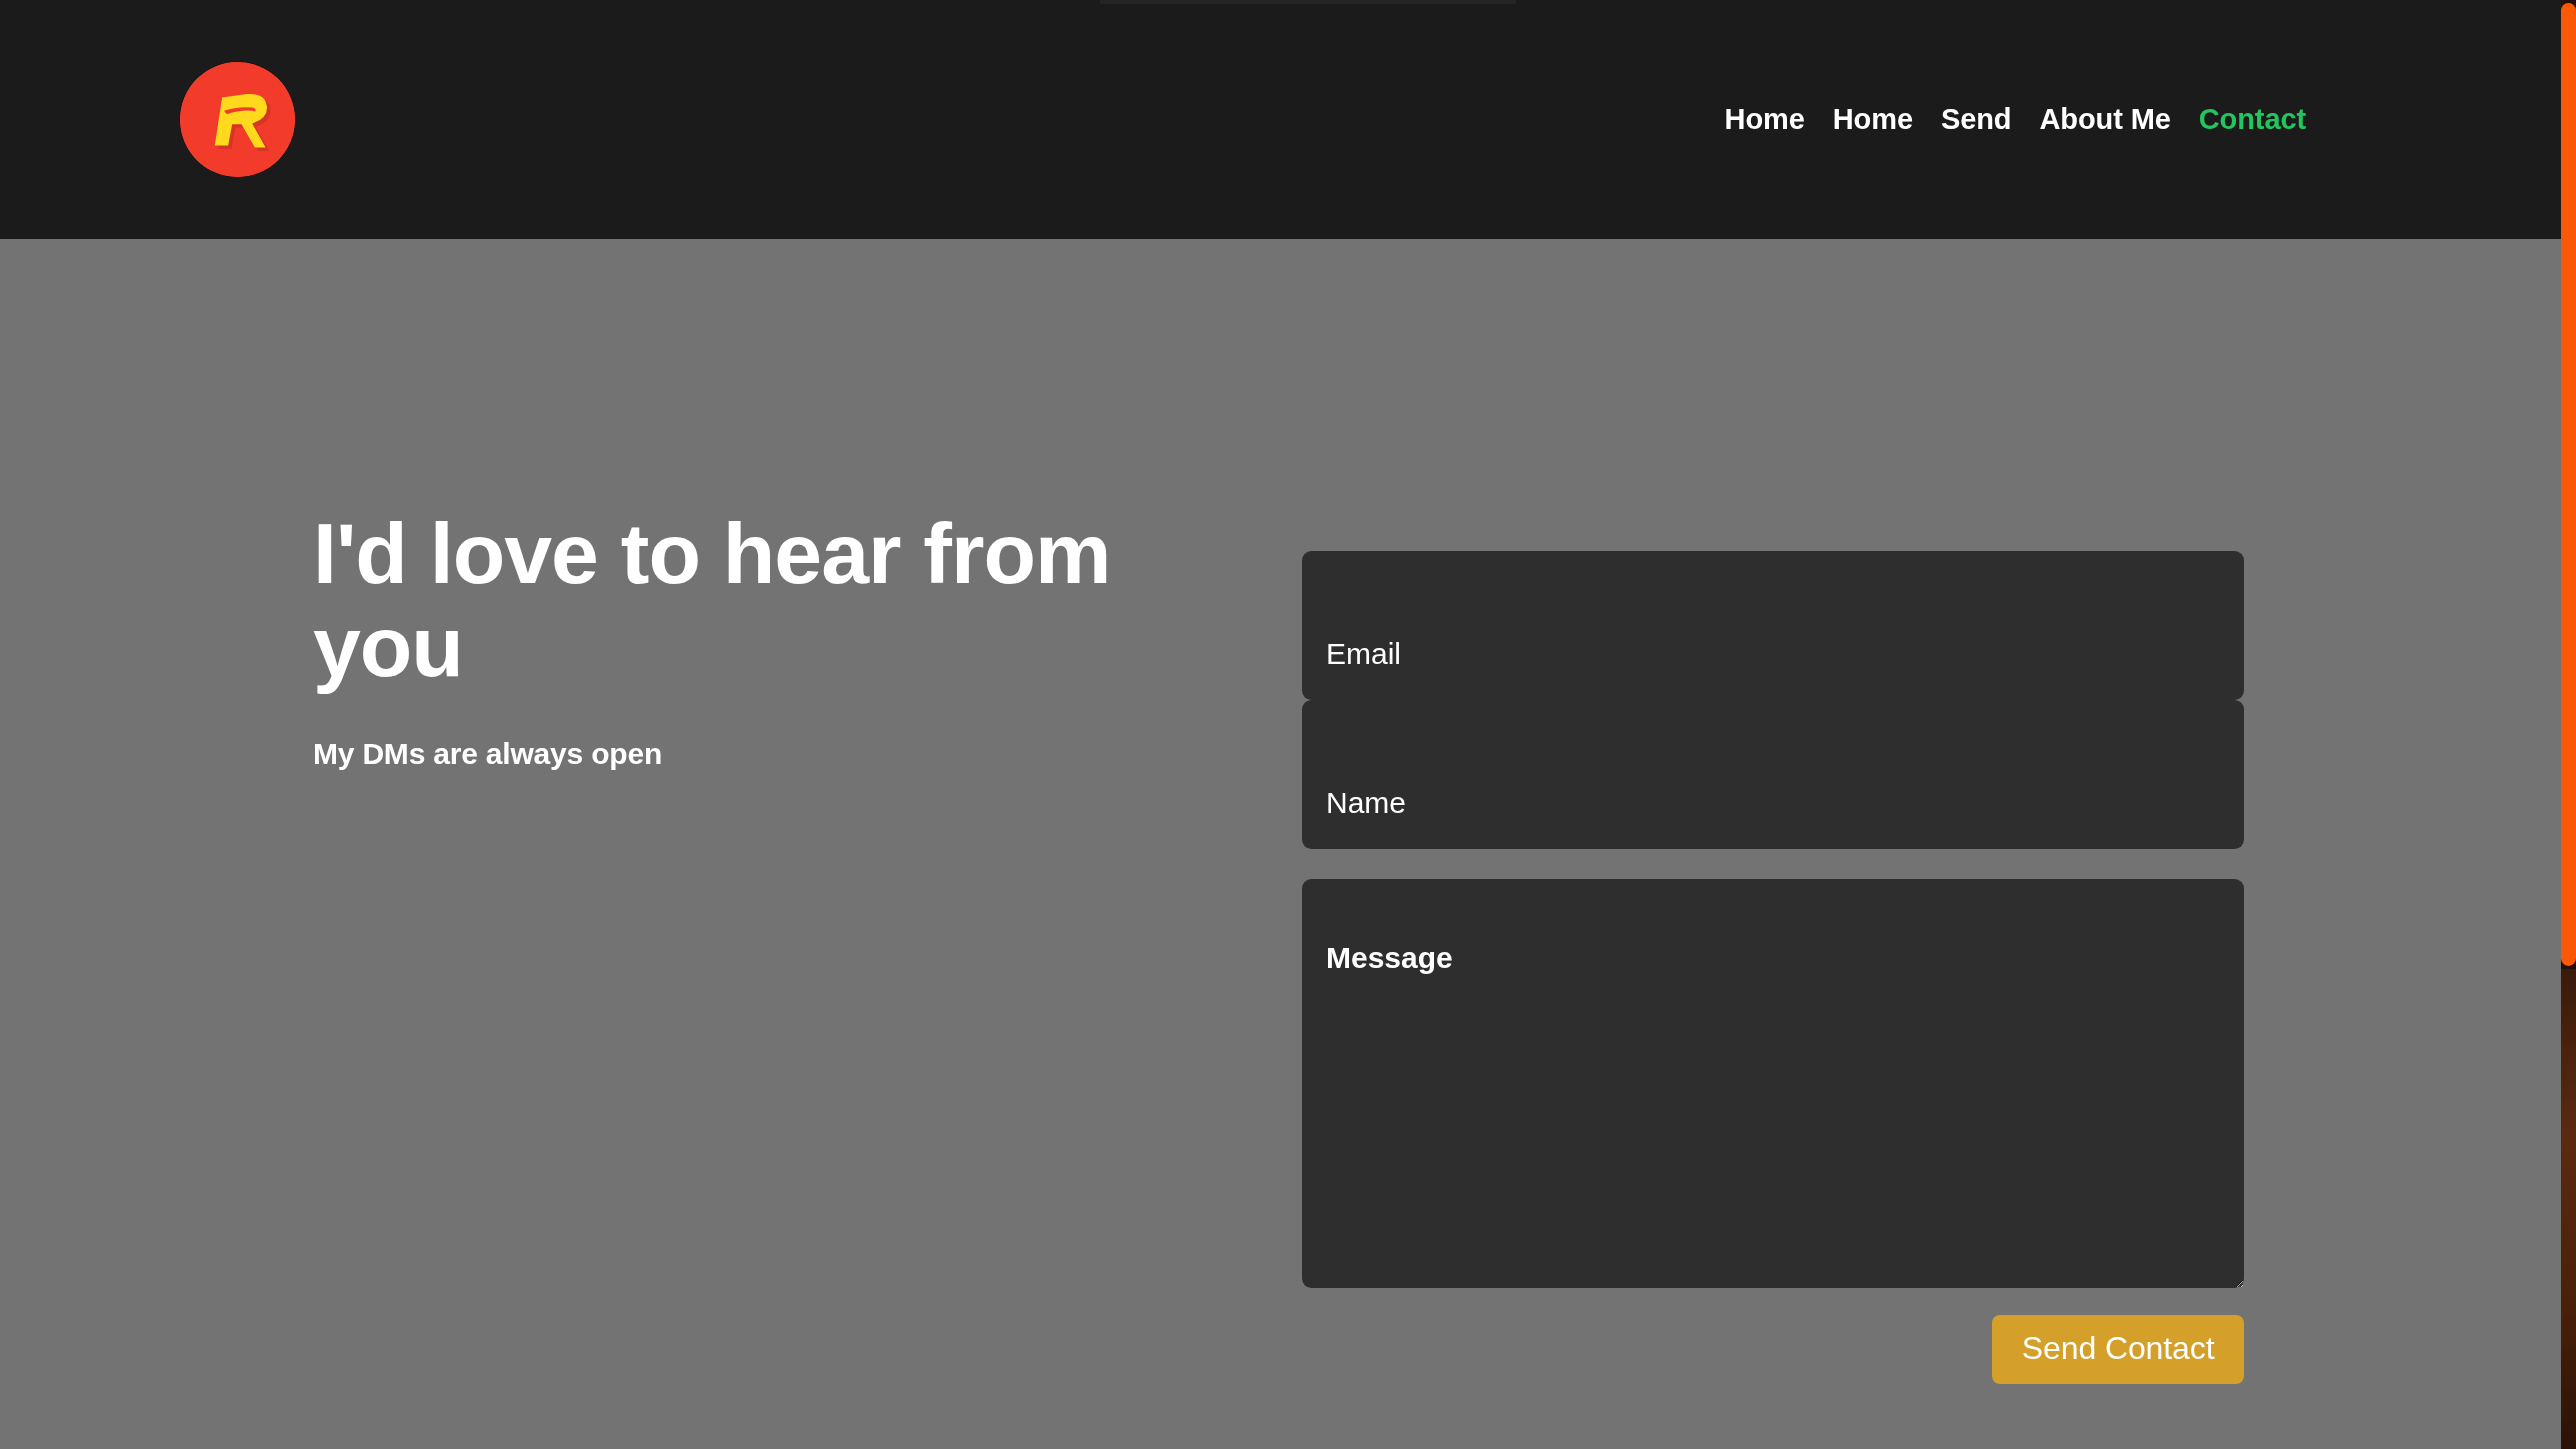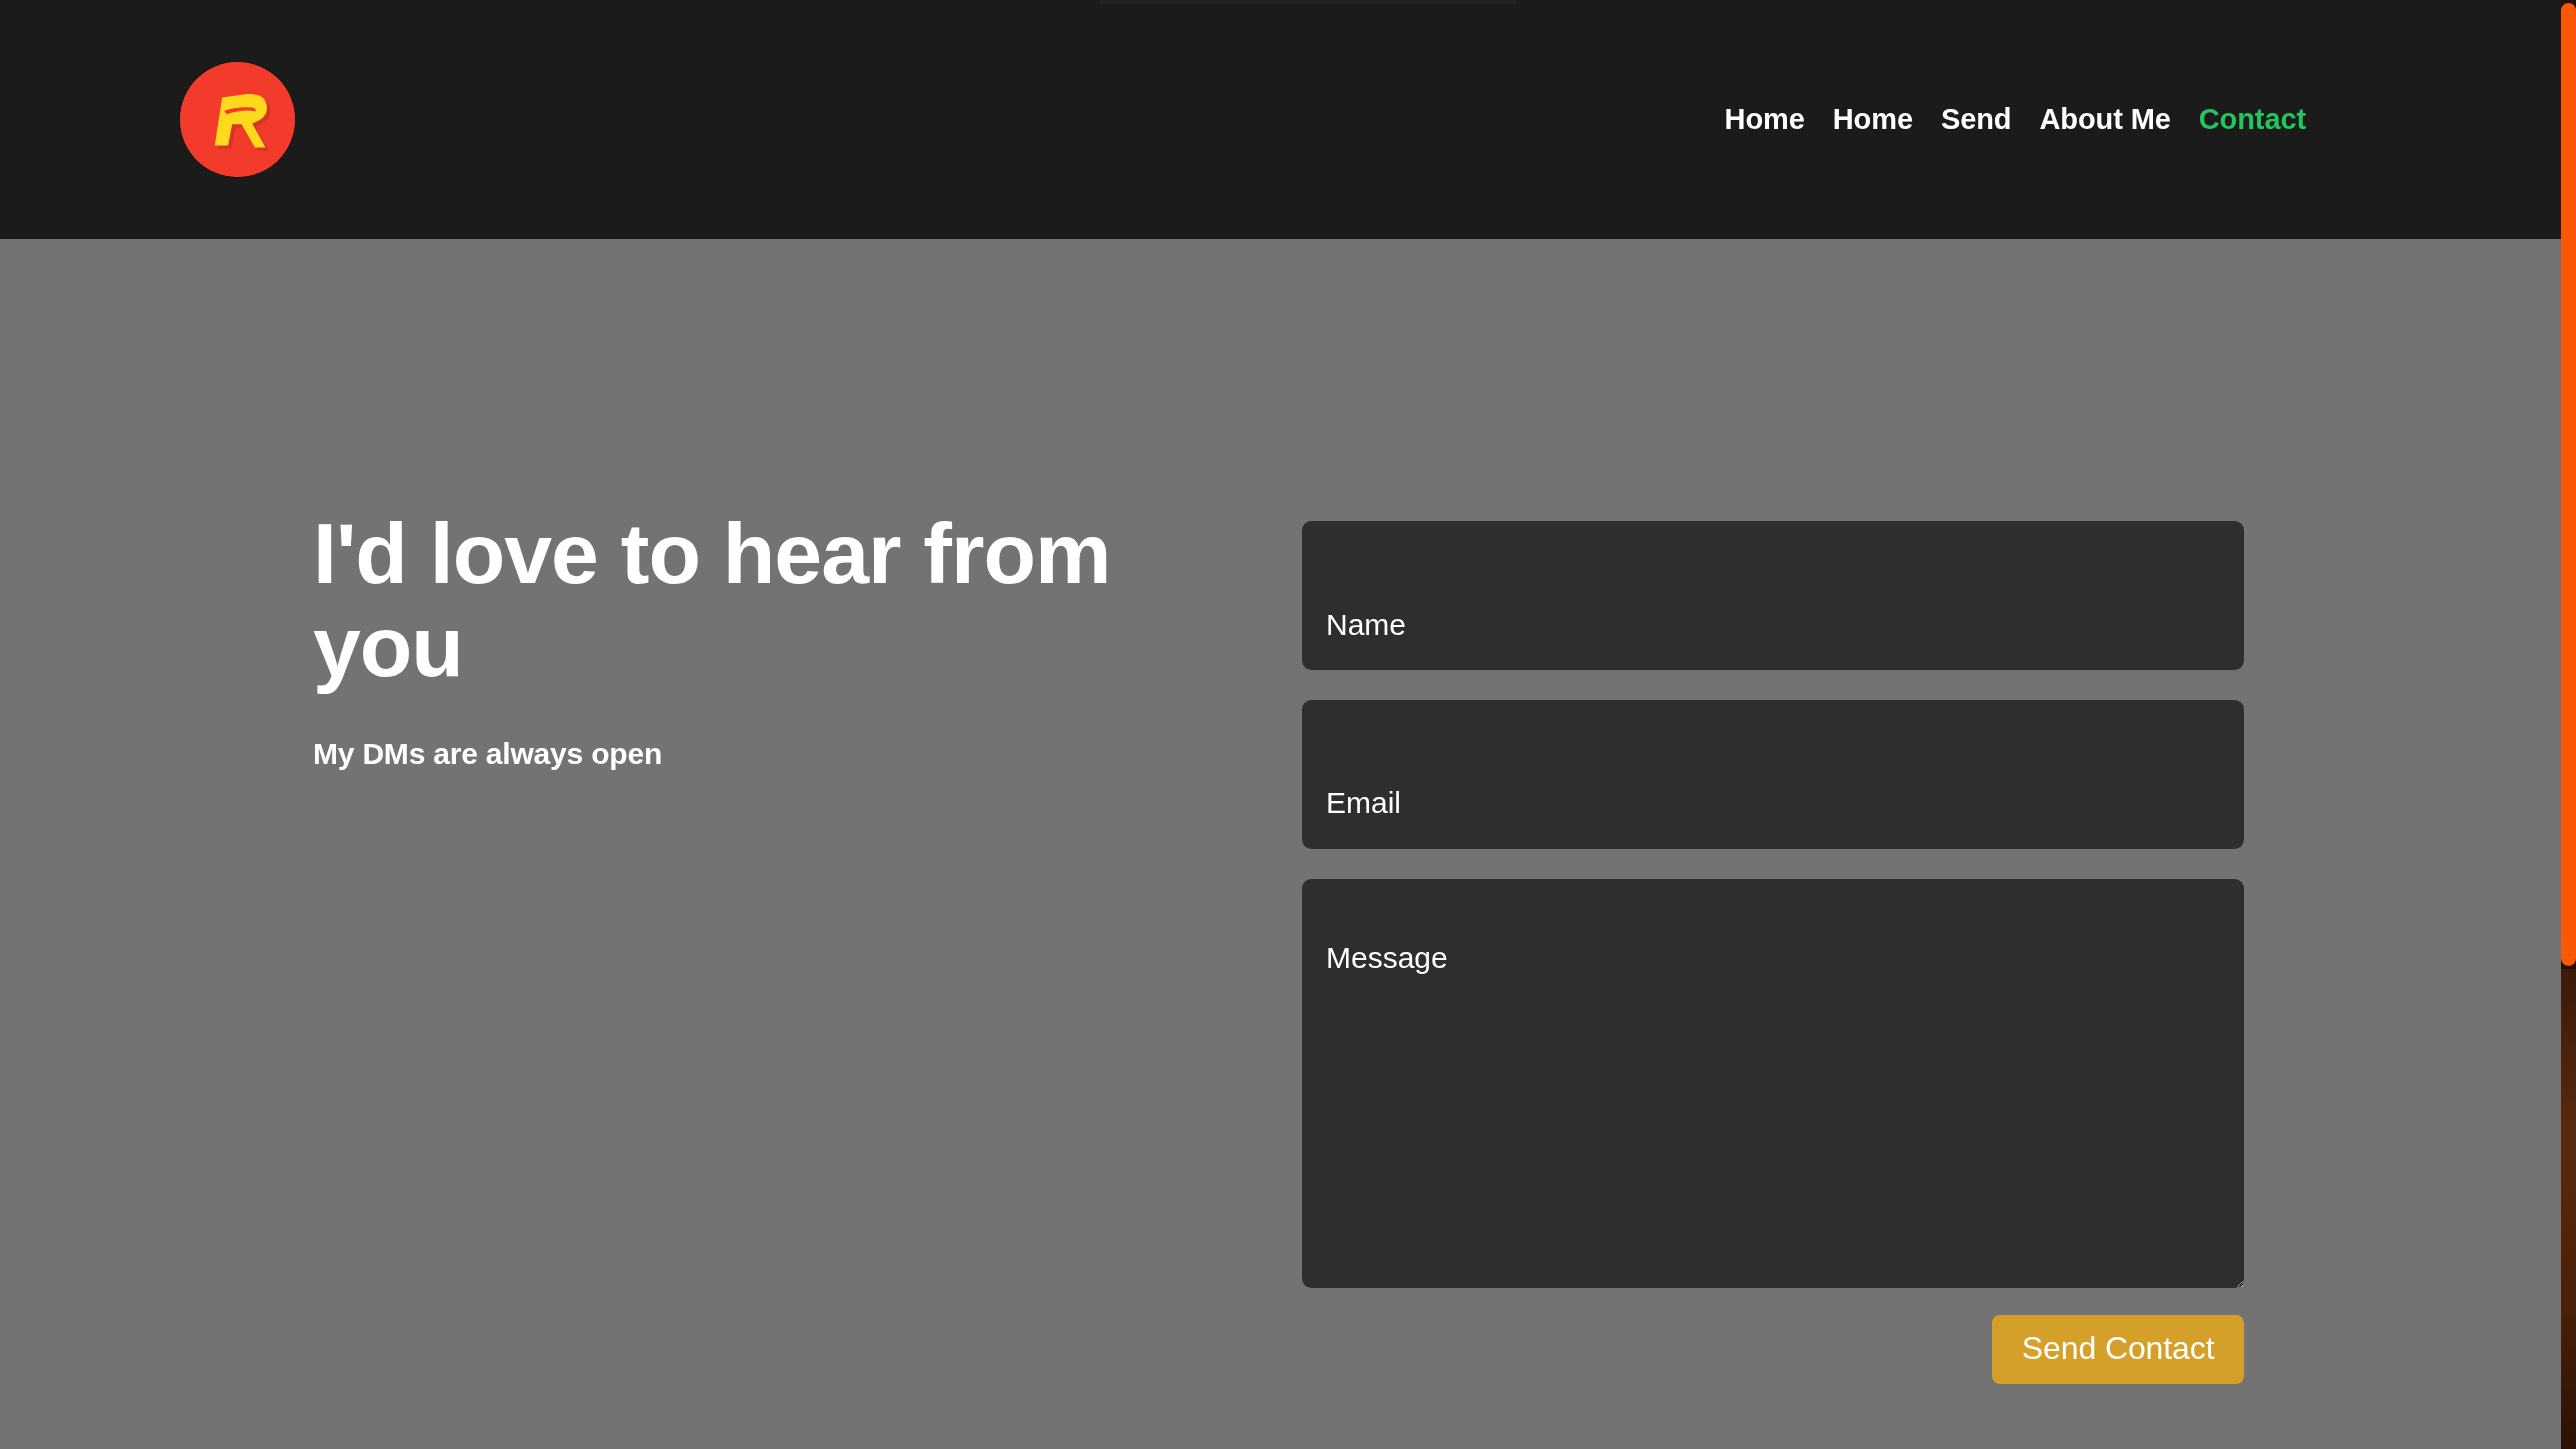--- a/index.html
+++ b/index.html
@@ -149,20 +149,21 @@
   .field-name { margin-bottom: 0; }
   .field-email { margin-top: 29.5px; }
 
   .field-textarea {
     margin-top: 30px;
     height: 409px;
     padding-top: 60px;
     padding-bottom: 24px;
     resize: vertical;
     line-height: 1.25;
+    font-weight: bold;
   }
   .field-textarea::placeholder { color: #ffffff; opacity: 1; }
 
   .form-actions {
     margin-top: 27px;
     display: flex;
     justify-content: flex-end;
   }
 
   .submit-button {
@@ -237,23 +238,23 @@
 <main class="page-main">
   <div class="contact-layout">
 
     <div class="intro-block">
       <h1 class="intro-heading">I'd love to hear from you</h1>
       <p class="intro-subheading">My DMs are always open</p>
     </div>
 
     <form class="contact-form">
 
+      <input class="field-input field-email" type="email" placeholder="Email" style="">
+
       <input class="field-input field-name" type="text" placeholder="Name" style="">
-
-      <input class="field-input field-email" type="email" placeholder="Email" style="">
 
       <textarea class="field-textarea" placeholder="Message" style=""></textarea>
 
       <div class="form-actions">
         <button class="submit-button" type="submit">Send Contact</button>
       </div>
 
     </form>
 
   </div>

